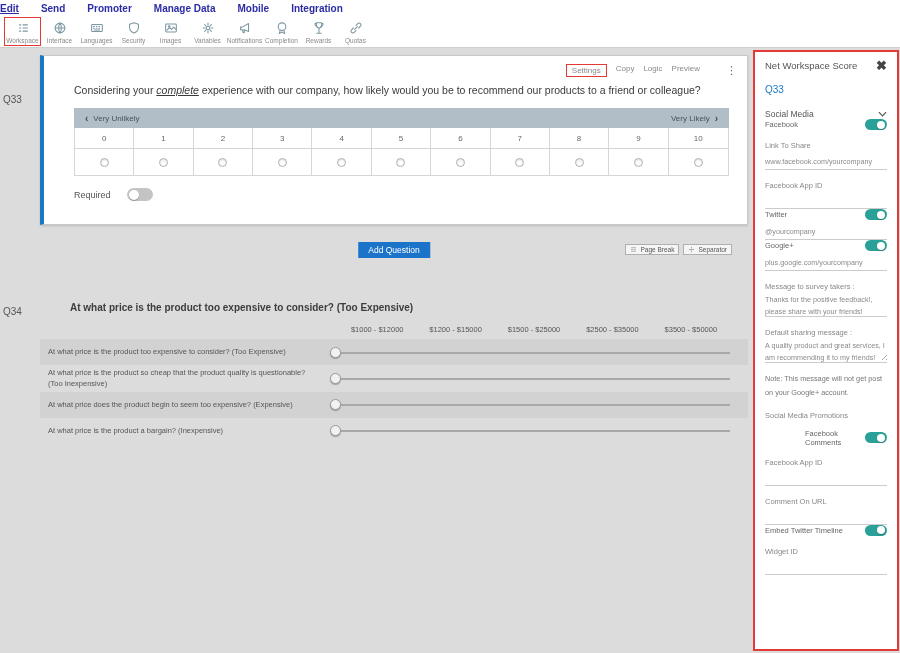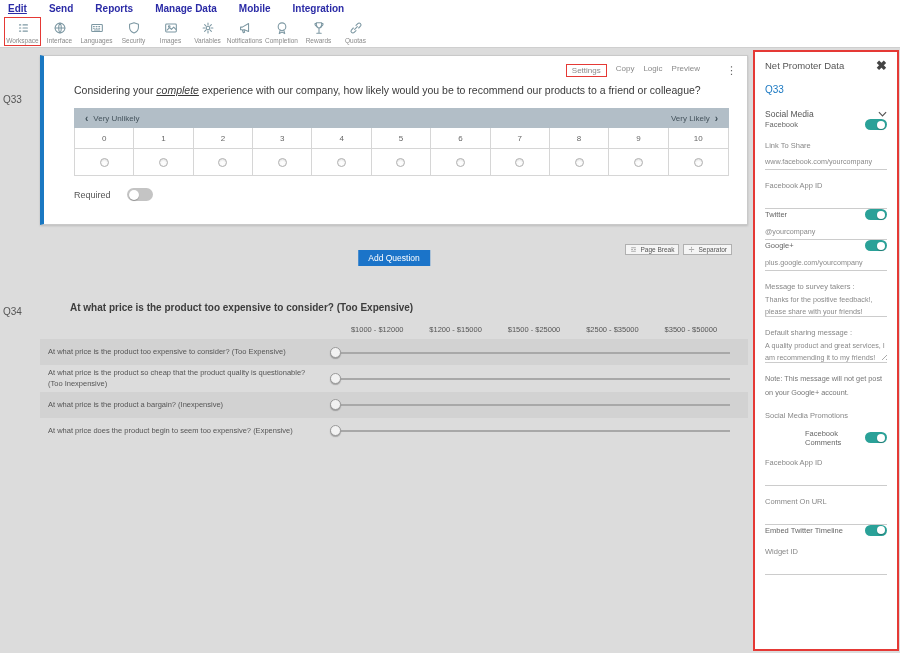--- a/index.html
+++ b/index.html
@@ -1,20 +1,20 @@
 <!DOCTYPE html>
 <html><head>
 <meta charset="utf-8">
 <style>
   * { box-sizing: border-box; margin: 0; padding: 0; }
   html,body { width:900px; height:653px; overflow:hidden; }
   body { font-family:"Liberation Sans", sans-serif; background:#ffffff; }
 
   
-  .menubar { height:16px; display:flex; gap:22px; align-items:center; padding-left:8px; background:#fff; }
+  .menubar { height:16px; display:flex; gap:22px; align-items:center; background:#fff; }
   .menu-item { font-size:10px; font-weight:bold; color:#2b2ba6; cursor:pointer; white-space:nowrap; }
   .menu-item.active { text-decoration:underline; }
 
   
   .toolbar { height:32px; display:flex; align-items:flex-start; padding:1px 0 0 4px; background:#fff; border-bottom:1px solid #cfcfcf; }
   .tool { width:37px; display:flex; flex-direction:column; align-items:center; gap:1px; padding:2px 0 1px; border:1px solid transparent; cursor:pointer; }
   .tool.highlight { border-color:#e53935; }
   .tool svg { width:16px; height:16px; stroke:#7d98a3; fill:none; stroke-width:1.2; stroke-linecap:round; stroke-linejoin:round; }
   .tool .tlabel { font-size:6.5px; color:#8a8a8a; white-space:nowrap; }
 
@@ -47,21 +47,21 @@
   
   .toggle { width:26px; height:13px; border-radius:7px; background:#c4c4c4; position:relative; display:inline-block; cursor:pointer; flex:none; }
   .toggle .knob { position:absolute; top:1.5px; left:2px; width:10px; height:10px; background:#fff; border-radius:50%; box-shadow:0 1px 1px rgba(0,0,0,.25); }
   .toggle.on { background:#2aa198; }
   .toggle.on .knob { left:auto; right:2px; }
   .toggle.sm { width:22px; height:11px; }
   .toggle.sm .knob { width:8px; height:8px; top:1.5px; }
 
   
   .insert-strip { position:absolute; left:40px; top:184px; width:708px; height:32px; }
-  .add-q { position:absolute; left:50%; transform:translateX(-50%); top:10px; background:#1b74c9; color:#fff; border:none; font-size:8.5px; padding:3px 10px; font-family:inherit; cursor:pointer;margin-top:8px; }
+  .add-q { position:absolute; left:50%; transform:translateX(-50%); top:10px; background:#1b74c9; color:#fff; border:none; font-size:8.5px; padding:3px 10px; font-family:inherit; cursor:pointer; }
   .strip-right { position:absolute; right:16px; top:12px; display:flex; gap:4px; }
   .mini-btn { display:flex; align-items:center; gap:3px; border:1px solid #b0b0b0; background:#f5f5f5; font-size:6.5px; color:#555; padding:1px 4px; font-family:inherit; cursor:pointer; }
   .mini-btn svg { width:7px; height:7px; stroke:#777; fill:none; stroke-width:1; }
 
   
   .q34 { position:absolute; left:40px; top:222px; width:708px; }
   .q34-title { padding:32px 0 0 30px; font-size:10px; font-weight:bold; color:#3d3d3d; }
   .q34-cols { display:flex; margin-top:12px; padding-left:298px; padding-right:18px; }
   .q34-col { flex:1; text-align:center; font-size:7.5px; color:#555; }
   .q34-rows { margin-top:5px; }
@@ -89,21 +89,21 @@
   .p-textarea { display:block; width:100%; border:none; border-bottom:1px solid #ccc; background:transparent; font-family:inherit; font-size:7.2px; color:#8a8a8a; line-height:1.6; resize:none; outline:none; padding:3px 0 2px; height:26px; overflow:hidden; }
   .resize-corner { position:absolute; right:0; bottom:3px; width:7px; height:7px; background:repeating-linear-gradient(135deg,#aaa 0,#aaa 1px,transparent 1px,transparent 3px); clip-path:polygon(100% 0,100% 100%,0 100%); }
   .p-note { font-size:7.3px; color:#777; line-height:1.9; margin-top:9px; }
 </style>
 </head>
 <body>
 
 <header class="menubar">
     <span class="menu-item active">Edit</span>
     <span class="menu-item">Send</span>
-    <span class="menu-item">Reports</span>
+    <span class="menu-item">Promoter</span>
     <span class="menu-item">Manage Data</span>
     <span class="menu-item">Mobile</span>
     <span class="menu-item">Integration</span>
   </header>
 
 <div class="toolbar">
     <div class="tool highlight">
       <svg viewBox="0 0 18 18">
         <path d="M5 5.5h1.5M9 5.5h5M5 9h1.5M9 9h5M5 12.5h1.5M9 12.5h5"></path>
       </svg>
@@ -289,40 +289,40 @@
             </div>
           </div>
           <div class="q34-row">
             <div class="row-label">At what price is the product so cheap that the product quality is questionable? (Too Inexpensive)</div>
             <div class="row-slider">
               <div class="track"></div>
               <div class="handle"></div>
             </div>
           </div>
           <div class="q34-row">
+            <div class="row-label">At what price does the product begin to seem too expensive? (Expensive)</div>
+            <div class="row-slider">
+              <div class="track"></div>
+              <div class="handle"></div>
+            </div>
+          </div>
+          <div class="q34-row">
             <div class="row-label">At what price is the product a bargain? (Inexpensive)</div>
             <div class="row-slider">
               <div class="track"></div>
               <div class="handle"></div>
             </div>
           </div>
-          <div class="q34-row">
-            <div class="row-label">At what price does the product begin to seem too expensive? (Expensive)</div>
-            <div class="row-slider">
-              <div class="track"></div>
-              <div class="handle"></div>
-            </div>
-          </div>
         </div>
     </div>
   </div>
 
   <aside class="panel">
     <div class="p-head">
-      <span class="p-title">Net Promoter Data</span>
+      <span class="p-title">Net Workspace Score</span>
       <span class="p-close">✖</span>
     </div>
     <div class="p-qid">Q33</div>
 
     <div class="p-section">
       <span>Social Media</span>
       <svg viewBox="0 0 10 6">
           <polyline points="1,1 5,5 9,1"></polyline>
         </svg>
     </div>

